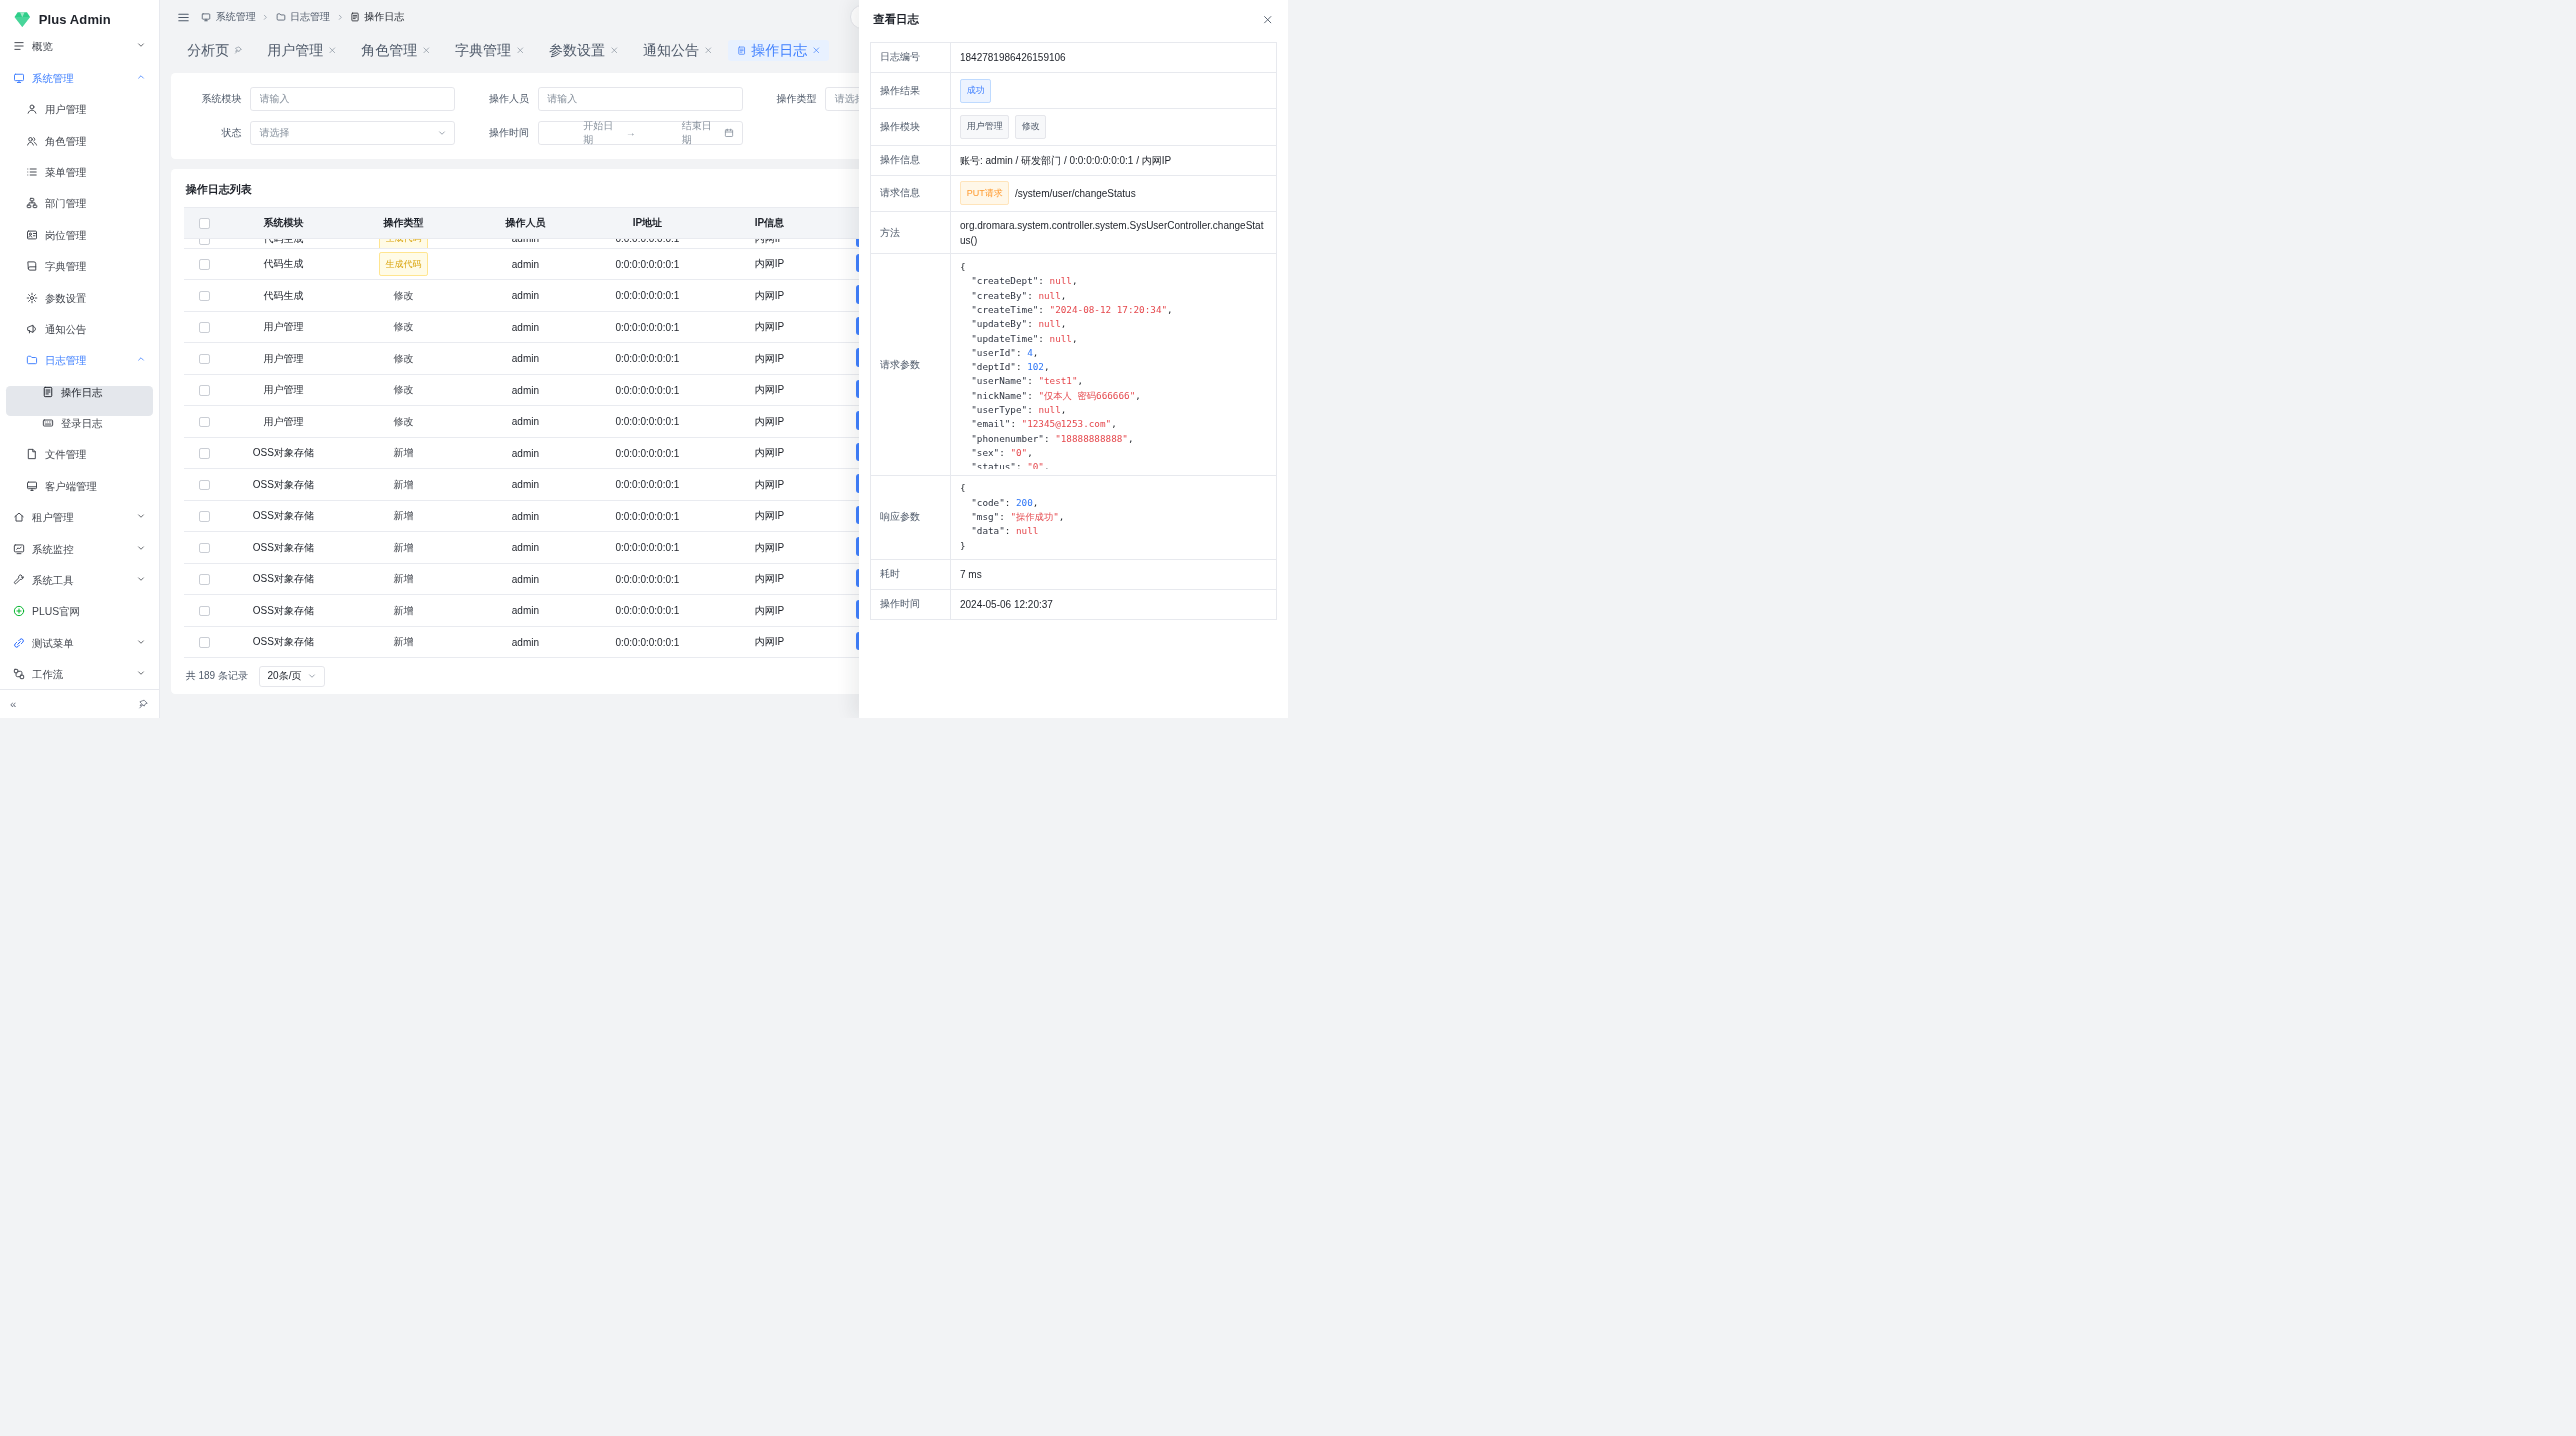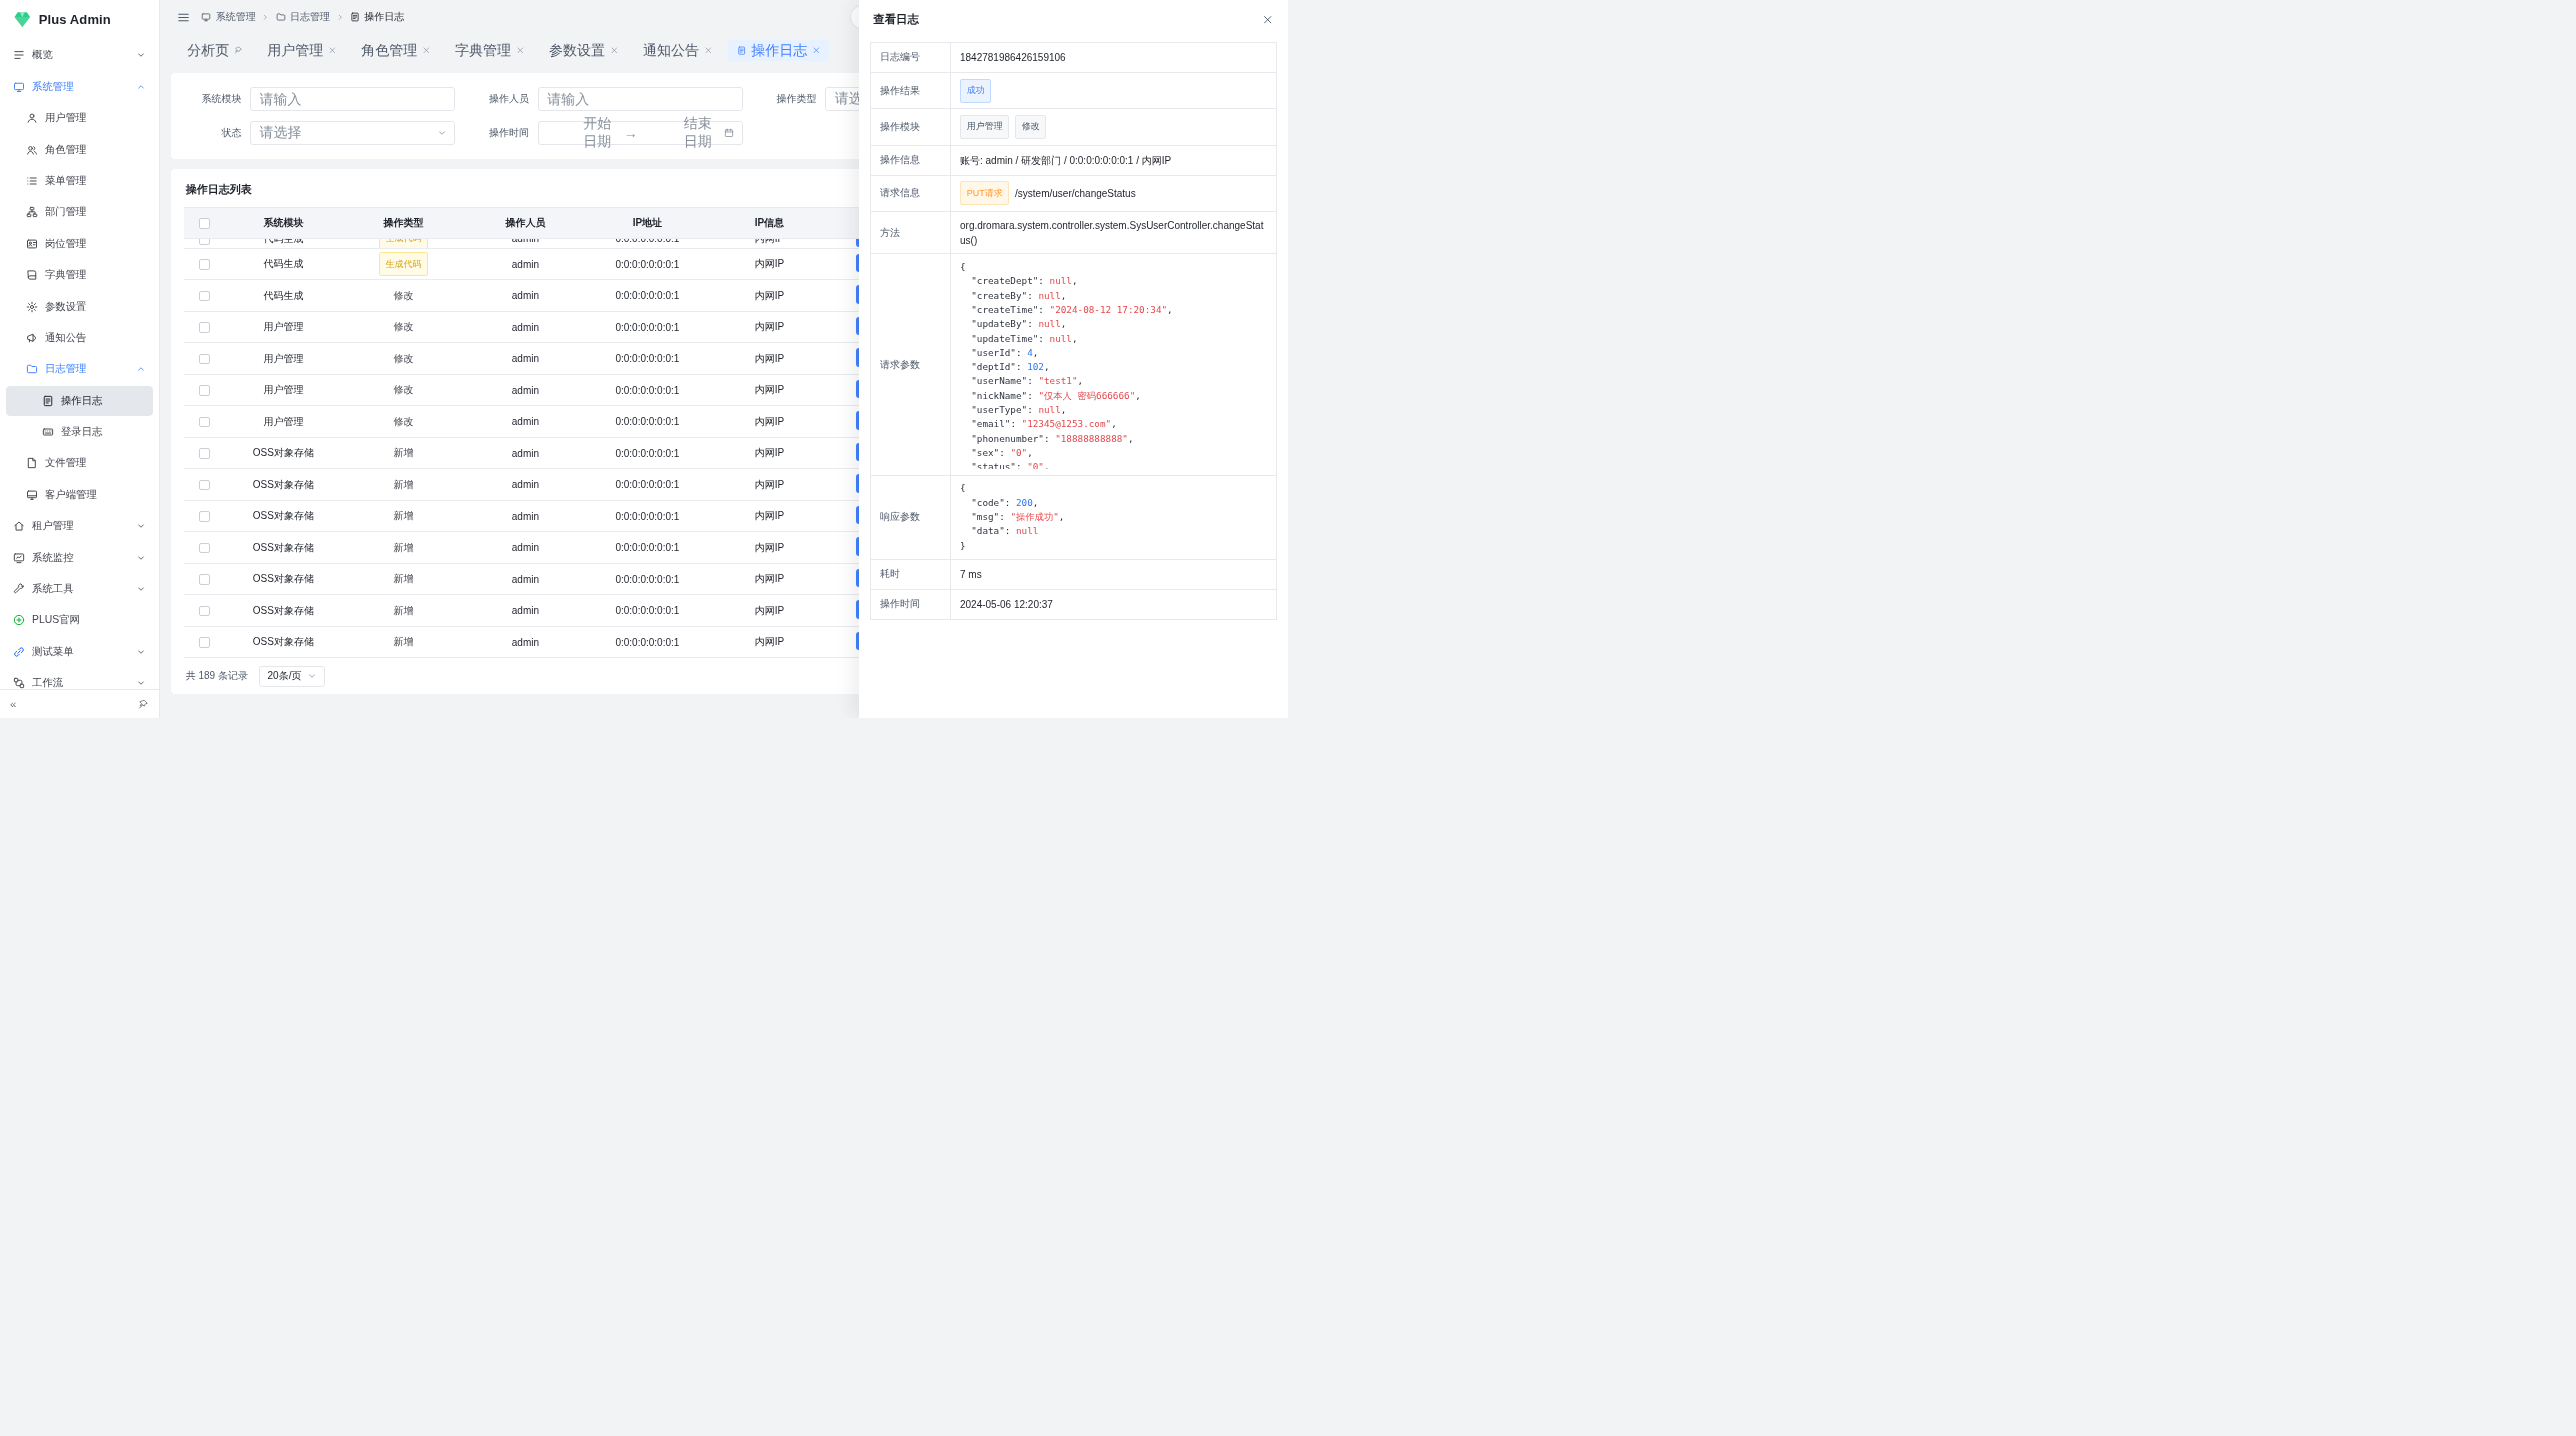--- a/index.html
+++ b/index.html
@@ -10,21 +10,21 @@
   }
   svg { fill:none; stroke:currentColor; stroke-width:1.3; stroke-linecap:round; stroke-linejoin:round; display:block; }
   .page { display:flex; width:100%; height:100%; position:relative; }
 
   
   .sidebar { width:160px; min-width:160px; background:#fff; border-right:0.7px solid #e7e9ee; display:flex; flex-direction:column; position:relative; z-index:5; }
   .logo { height:39px; display:flex; align-items:center; gap:7.2px; padding:0 13px; }
   .logo-mark svg { width:18.6px; height:18.6px; stroke:none; }
   .logo-text { font-size:13px; font-weight:bold; color:#1d2129; letter-spacing:0.1px; }
   .menu { flex:1; overflow:hidden; padding:1.4px 5.7px 0; }
-  .menu-item { height:30px; margin-bottom:1.4px; display:flex; align-items:center; gap:7.2px; padding:0 7.2px; border-radius:4.3px; color:#42464e; cursor:pointer; }
+  .menu-item { height:30px; margin-bottom:1.4px; display:flex; align-items:flex-start; gap:7.2px; padding:0 7.2px; border-radius:4.3px; color:#42464e; cursor:pointer; }
   .menu-item .mi svg { width:12px; height:12px; }
   .menu-item .mlabel { flex:1; font-size:10.4px; white-space:nowrap; overflow:hidden; }
   .menu-item .chev svg { width:10px; height:10px; }
   .menu-item.lvl2 { padding-left:20px; }
   .menu-item.lvl3 { padding-left:36px; }
   .menu-item.active { color:var(--primary,#4080ff); }
   .menu-item.selected { background:#e4e7ec; color:#1d2129; }
   .sidebar-footer { height:29px; border-top:0.7px solid #e7e9ee; display:flex; align-items:center; justify-content:space-between; padding:0 10px; color:#6b7280; }
   .collapse-glyph { font-size:11.4px; cursor:pointer; }
   .sidebar-footer .fico svg { width:10.7px; height:10.7px; }
@@ -46,21 +46,21 @@
   .tab .tabx svg { width:8.6px; height:8.6px; color:#86909c; }
   .tab.active { background:#e8f1ff; color:var(--primary,#4080ff); }
   .tab.active .tabx svg { color:var(--primary,#4080ff); }
   .tab .tabi svg { width:9.3px; height:9.3px; }
 
   .card { background:#fff; border-radius:4.3px; }
   .filter-card { margin:5.7px 11.4px 0; padding:14.3px 13px; display:flex; flex-direction:column; gap:10px; }
   .filter-row { display:flex; gap:17px; align-items:center; }
   .field { display:flex; align-items:center; gap:8.6px; }
   .flabel { width:57px; text-align:right; color:#4e5969; font-size:10px; white-space:nowrap; }
-  .fcontrol { width:205px; height:24px; border:0.7px solid #e5e6eb; border-radius:2.9px; background:#fff; font-size:14px; }
+  .fcontrol { width:205px; height:24px; border:0.7px solid #e5e6eb; border-radius:2.9px; background:#fff; font-size:10px; }
   input.fcontrol { padding:0 8.6px; outline:none; color:#1d2129; }
   input.fcontrol::placeholder { color:#86909c; }
   .fselect { display:flex; align-items:center; justify-content:space-between; padding:0 7.2px 0 8.6px; cursor:pointer; }
   .fselect .ph { color:#86909c; }
   .sicon svg { width:10px; height:10px; color:#86909c; }
   .fdate { display:flex; align-items:center; gap:10px; padding:0 7.2px 0 8.6px; cursor:pointer; }
   .fdate .ph { color:#86909c; flex:1;margin-left:36px; }
   .fdate .ph.end { text-align:left; }
   .fdate .arrow { color:#86909c; }
 

